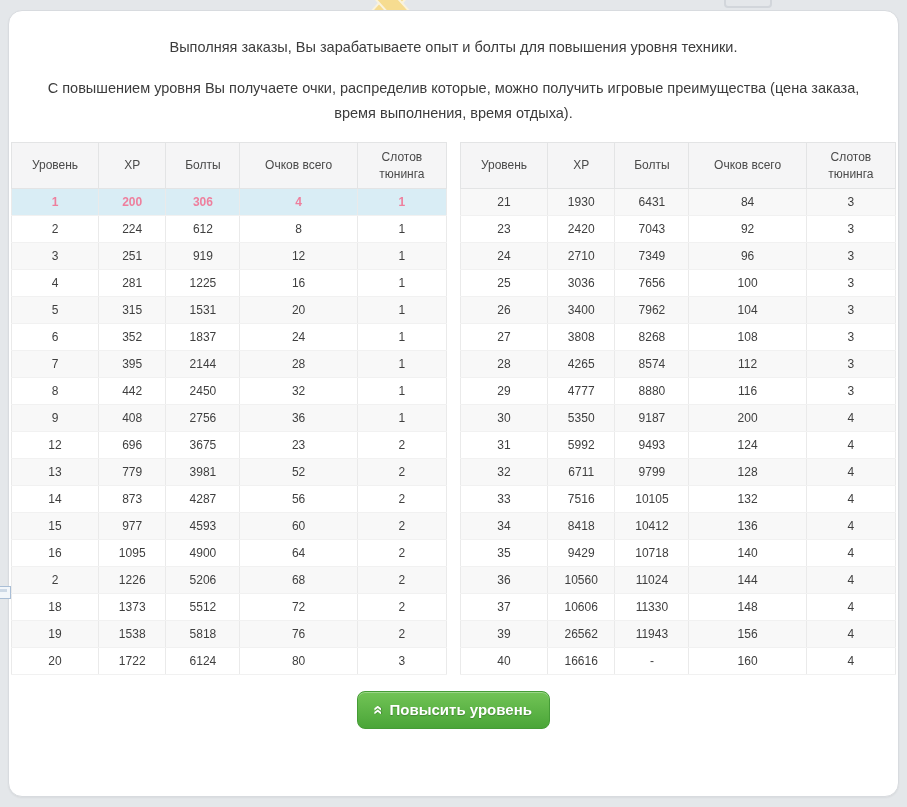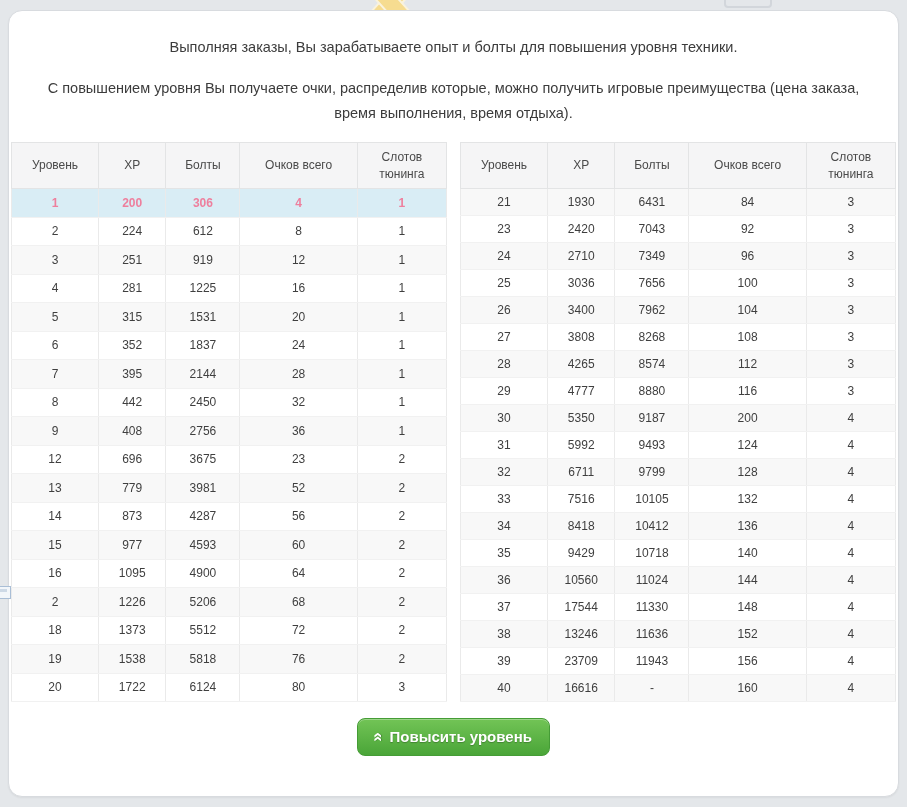--- a/index.html
+++ b/index.html
@@ -399,35 +399,28 @@
           </tr>
           <tr>
             <td>36</td>
             <td>10560</td>
             <td>11024</td>
             <td>144</td>
             <td>4</td>
           </tr>
           <tr>
             <td>37</td>
-            <td>17544</td>
+            <td>10606</td>
             <td>11330</td>
             <td>148</td>
             <td>4</td>
           </tr>
           <tr>
-            <td>38</td>
-            <td>13246</td>
-            <td>11636</td>
-            <td>152</td>
-            <td>4</td>
-          </tr>
-          <tr>
             <td>39</td>
-            <td>23709</td>
+            <td>26562</td>
             <td>11943</td>
             <td>156</td>
             <td>4</td>
           </tr>
           <tr>
             <td>40</td>
             <td>16616</td>
             <td>-</td>
             <td>160</td>
             <td>4</td>

